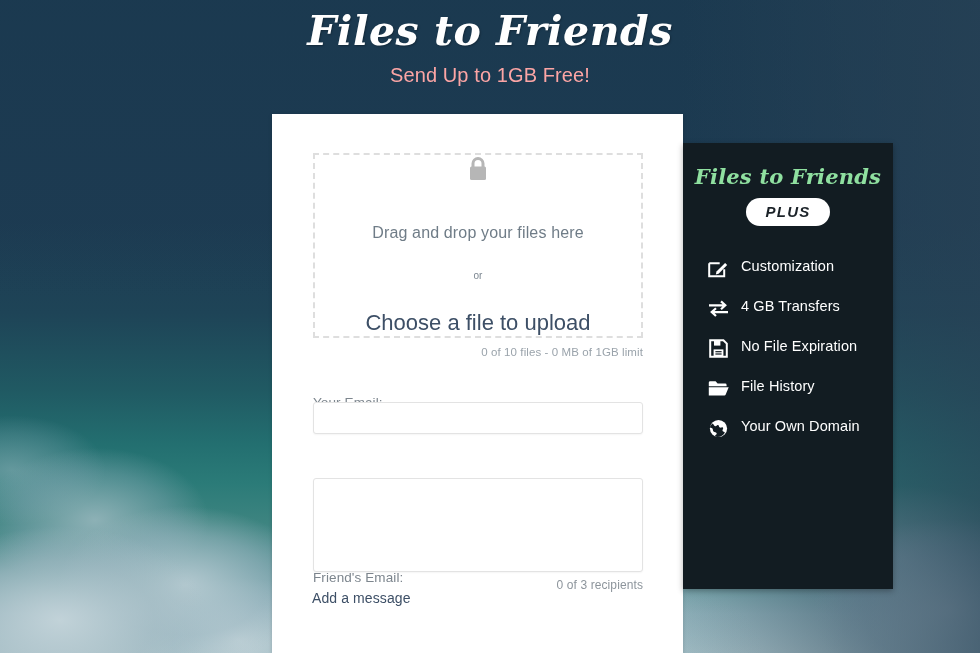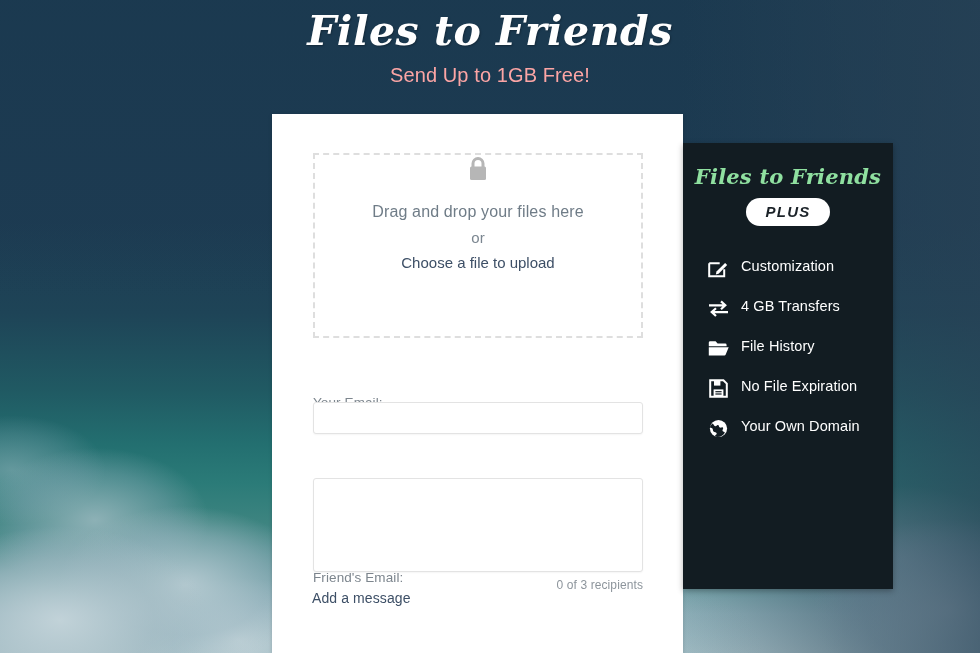--- a/index.html
+++ b/index.html
@@ -105,36 +105,36 @@
   #dropzone {
     position: absolute;
     left: 41px;
     top: 39px;
     width: 330px;
     height: 185px;
     border: 2px dashed #dedede;
     display: flex;
     flex-direction: column;
     align-items: center;
-    justify-content: flex-start;
+    justify-content: space-between;
   }
   #lock-icon { margin-bottom: 16px; display: block; }
   #dz-line1 {
     font-size: 16px;
     color: #6f7c87;
     letter-spacing: 0.15px;
     margin-bottom: 8px;
   }
   #dz-or {
-    font-size: 15px;
+    font-size: 10px;
     color: #7b8690;
     margin-bottom: 8px;
   }
   #dz-choose {
-    font-size: 15px;
+    font-size: 22px;
     color: #3d4f66;
     cursor: pointer;
   }
   #file-limit {
     position: absolute;
     left: 41px;
     top: 232px;
     width: 330px;
     text-align: right;
     font-size: 11.5px;
@@ -285,20 +285,21 @@
       <svg width="24" height="28" viewBox="0 0 24 28" aria-hidden="true">
         <path d="M7 12 V8.5 a5 5 0 0 1 10 0 V12" fill="none" stroke="#b6b6b6" stroke-width="3"></path>
         <rect x="4" y="11.5" width="16" height="13.5" rx="1.5" fill="#b6b6b6"></rect>
       </svg>
     </span>
     <div id="dz-line1">Drag and drop your files here</div>
     <div id="dz-or">or</div>
     <div id="dz-choose">Choose a file to upload</div>
   </div>
 
+  <div id="file-limit">0 of 10 files - 0 MB of 1GB limit</div>
 
   <div class="field-label" id="label-your-email">Your Email:</div>
   <input class="field-box" id="input-your-email" type="text" value="" style="">
 
   <div class="field-label" id="label-friend-email">Friend's Email:</div>
   <textarea class="field-box" id="textarea-friend-email" placeholder="" style=""></textarea>
 
   <div id="recipients-count">0 of 3 recipients</div>
 
   <div id="add-message-link">Add a message</div>
@@ -325,47 +326,47 @@
     </li>
 
     <li class="feature-row">
       <span class="feature-icon">
         <svg width="21" height="17" viewBox="0 0 21 17" aria-hidden="true">
           <path d="M1 5.3 h16 M13 1.4 l4.3 3.9 -4.3 3.9" fill="none" stroke="#ffffff" stroke-width="2.2" stroke-linejoin="miter"></path>
           <path d="M20 12.1 h-16 M8 8.2 l-4.3 3.9 4.3 3.9" fill="none" stroke="#ffffff" stroke-width="2.2" stroke-linejoin="miter"></path>
         </svg>
       </span>
       <span>4 GB Transfers</span>
-    </li>
-
-    <li class="feature-row">
-      <span class="feature-icon">
-        <svg width="21" height="16" viewBox="0 0 21 16" aria-hidden="true">
-          <path d="M0.8 2.6 a1.4 1.4 0 0 1 1.4 -1.4 h5.4 l2 2.4 h7.6 a1.4 1.4 0 0 1 1.4 1.4 v1.3 h-17.8 z" fill="#ffffff"></path>
-          <path d="M0.8 7.2 h19.9 l-3.1 7.6 a1.2 1.2 0 0 1 -1.1 0.8 h-15.7 z" fill="#ffffff"></path>
-        </svg>
-      </span>
-      <span>File History</span>
     </li>
 
     <li class="feature-row">
       <span class="feature-icon">
         <svg width="19" height="19" viewBox="0 0 19 19" aria-hidden="true">
           <path d="M1.2 1.2 h13.2 l3.4 3.4 v13.2 h-16.6 z" fill="none" stroke="#ffffff" stroke-width="2"></path>
           <rect x="5" y="1.2" width="6.4" height="5.4" fill="#ffffff"></rect>
           <rect x="4.6" y="10.4" width="9.8" height="7.4" fill="#ffffff"></rect>
           <rect x="6.4" y="12.1" width="6.2" height="1.2" fill="#121c22"></rect>
           <rect x="6.4" y="14.4" width="6.2" height="1.2" fill="#121c22"></rect>
         </svg>
       </span>
       <span>No File Expiration</span>
     </li>
 
     <li class="feature-row">
       <span class="feature-icon">
+        <svg width="21" height="16" viewBox="0 0 21 16" aria-hidden="true">
+          <path d="M0.8 2.6 a1.4 1.4 0 0 1 1.4 -1.4 h5.4 l2 2.4 h7.6 a1.4 1.4 0 0 1 1.4 1.4 v1.3 h-17.8 z" fill="#ffffff"></path>
+          <path d="M0.8 7.2 h19.9 l-3.1 7.6 a1.2 1.2 0 0 1 -1.1 0.8 h-15.7 z" fill="#ffffff"></path>
+        </svg>
+      </span>
+      <span>File History</span>
+    </li>
+
+    <li class="feature-row">
+      <span class="feature-icon">
         <svg width="19" height="19" viewBox="0 0 19 19" aria-hidden="true">
           <circle cx="9.5" cy="9.5" r="8.6" fill="#ffffff"></circle>
           <path d="M3.4 4.6 c1.8 0.6 1.2 2.4 2.8 2.6 1.5 0.2 1.4 -1.6 2.9 -1.2 1.3 0.3 0.4 2.1 1.8 2.6 1.2 0.4 2.3 -0.9 3.1 0.2 0.8 1.1 -1.1 2.1 -0.4 3.3 0.5 0.9 2 0.5 2.2 1.6 -1.4 2.5 -4.1 4.2 -7.2 4.2 -1.1 0 -2.1 -0.2 -3 -0.6 0.6 -1.3 2.3 -1.6 2.1 -3 -0.2 -1.4 -2.2 -1 -3.2 -1.9 -1 -0.9 -0.2 -2.5 -1.3 -3.2 -0.8 -0.5 -1.9 -0.1 -2.4 -0.9 0.5 -1.4 1.4 -2.7 2.6 -3.7 z" fill="#121c22"></path>
         </svg>
       </span>
       <span>Your Own Domain</span>
     </li>
   </ul>
 
 </div>

